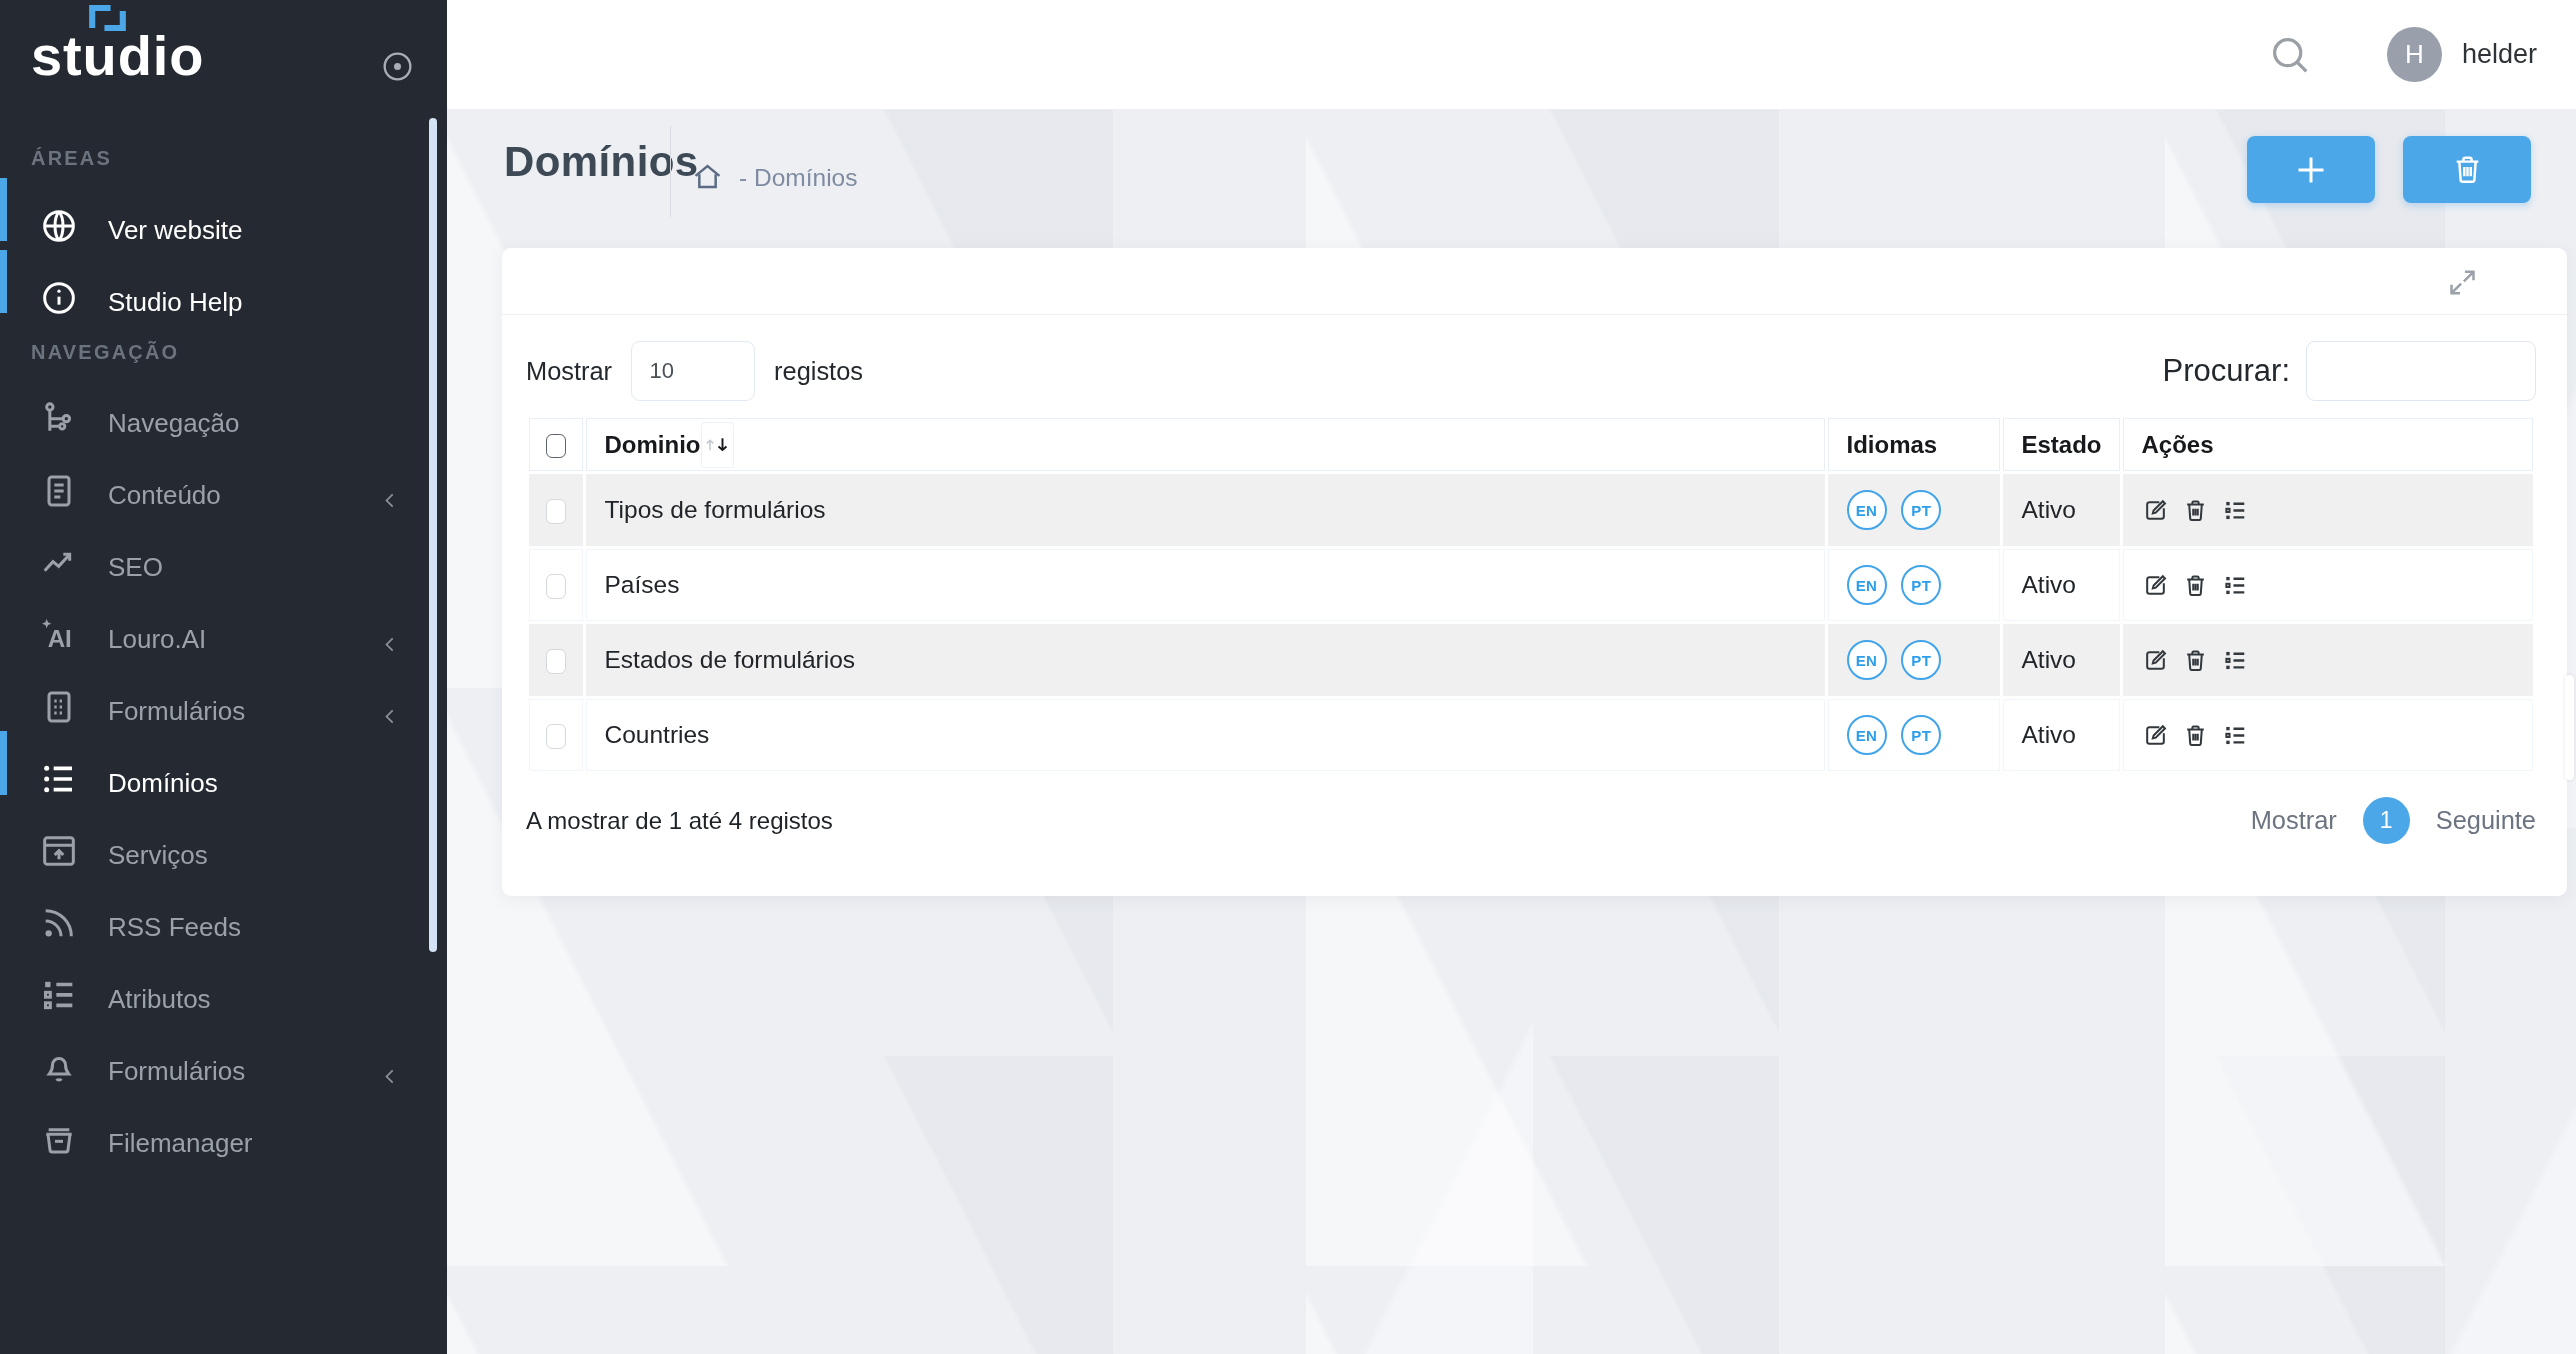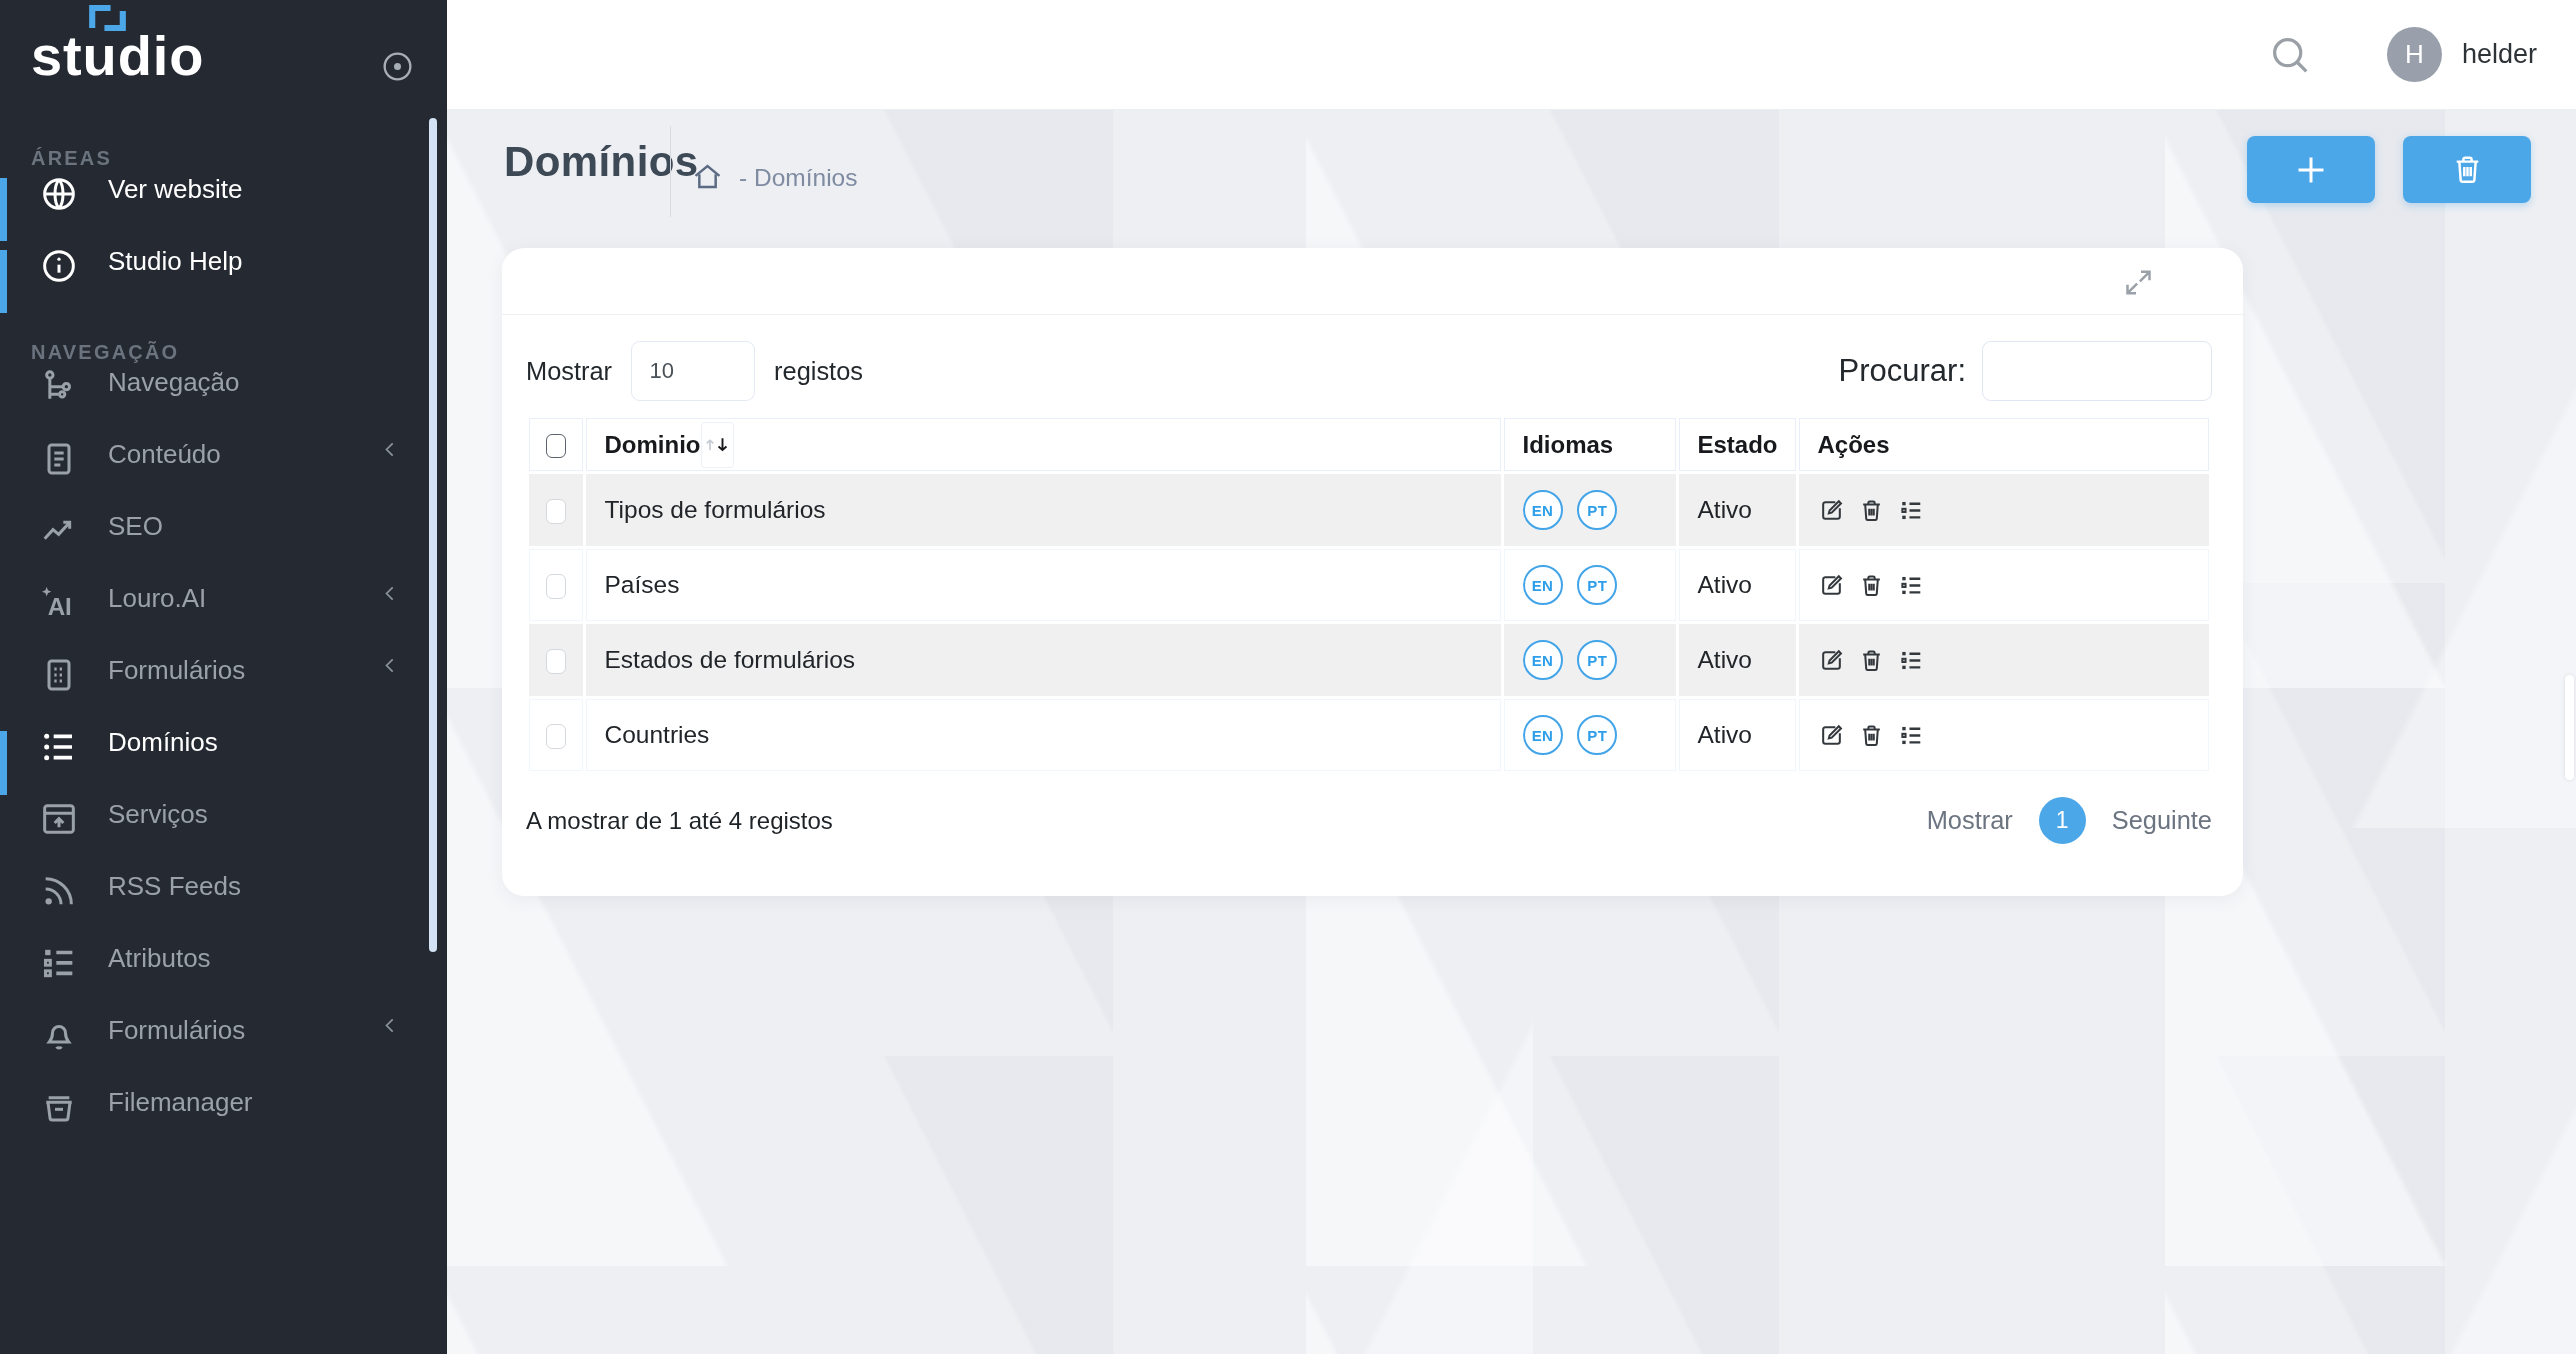--- a/index.html
+++ b/index.html
@@ -9,21 +9,21 @@
 
   
   .sidebar { position:absolute; left:0; top:0; width:447px; height:1355px; background:#252a32; z-index:5; }
   .logo-row { position:relative; height:110px; }
   .logo-text { position:absolute; left:31px; top:23px; font-size:56px; font-weight:800; color:#ffffff; letter-spacing:0.9px; }
   .logo-mark { position:absolute; left:89px; top:5.3px; color:#4ba7e8; }
   .toggle-btn { position:absolute; right:32px; top:49px; width:35px; height:35px; color:#a8aeb6; cursor:pointer; }
   .sb-scroll { position:absolute; right:9.6px; top:118px; width:8px; height:834px; background:#d3e2f4; border-radius:4.4px; }
   .side-label { margin:37px 0 3.5px 31px; font-size:20px; letter-spacing:2.2px; color:#6a737e; font-weight:600; }
   .side-label.second { margin-top:23px; }
-  .nav-item { position:relative; display:flex; align-items:flex-start; height:72px; padding-left:39px; color:#9aa1a9; cursor:pointer; }
+  .nav-item { position:relative; display:flex; align-items:flex-end; height:72px; padding-left:39px; color:#9aa1a9; cursor:pointer; }
   .nav-item .bar { display:none; position:absolute; left:0; top:4.4px; bottom:4.4px; width:7px; background:#4ba7e8; }
   .nav-item.active { color:#ffffff; }
   .nav-item.active .bar { display:block; }
   .nav-icon { width:40px; height:40px; margin-right:29px; flex:none; }
   .nav-icon svg { width:40px; height:40px; }
   .nav-label { font-size:26px; white-space:nowrap; }
   .chevron { margin-left:auto; margin-right:46px; color:#8a929b; }
   .chevron svg { width:21px; height:21px; }
 
   
@@ -45,21 +45,21 @@
   .page-title { position:absolute; left:57px; top:28px; font-size:42px; font-weight:600; color:#3e4956; letter-spacing:0.4px; }
   .head-divider { position:absolute; left:223px; top:16px; height:91px; width:0.9px; background:#d8dce2; }
   .home-btn { position:absolute; left:243px; top:49px; width:35px; height:35px; color:#5c6b83; cursor:pointer; }
   .crumb { position:absolute; left:292px; top:54px; font-size:24.5px; color:#7e8ba1; }
 
   .tool-btn { position:absolute; top:26px; width:128px; height:67px; border-radius:8px; background:#4ba7e8; color:#fff;
     display:flex; align-items:center; justify-content:center; cursor:pointer; box-shadow:0 2.6px 7px rgba(75,167,232,.3); }
   .btn-add { left:1800px; } .btn-del { left:1956px; }
 
   
-  .card { position:absolute; left:55px; top:138px; width:1741px; height:648px; background:#fff; border-radius:22px;
+  .card { position:absolute; left:55px; top:138px; width:2065px; height:648px; background:#fff; border-radius:9px;
     box-shadow:0 3.5px 17.5px rgba(70,80,100,.07); }
   .card-head { position:relative; height:67px; border-bottom:0.9px solid #eef0f4; }
   .expand-btn { position:absolute; right:88px; top:17.5px; width:33px; height:33px; color:#9aa1a8; cursor:pointer; }
 
   .controls { display:flex; align-items:center; margin:26px 31px 0 24px; }
   .c-label { font-size:25.4px; color:#23282d; }
   .page-size { width:124px; height:60px; border:0.9px solid #e3e9f3; border-radius:8.8px; margin:0 19px; display:flex;
     align-items:center; padding-left:17.5px; font-size:22px; color:#4a5157; background:#fff; cursor:pointer; }
   .spacer { flex:1; }
   .search-label { font-size:31px; color:#23282d; margin-right:16px; }

